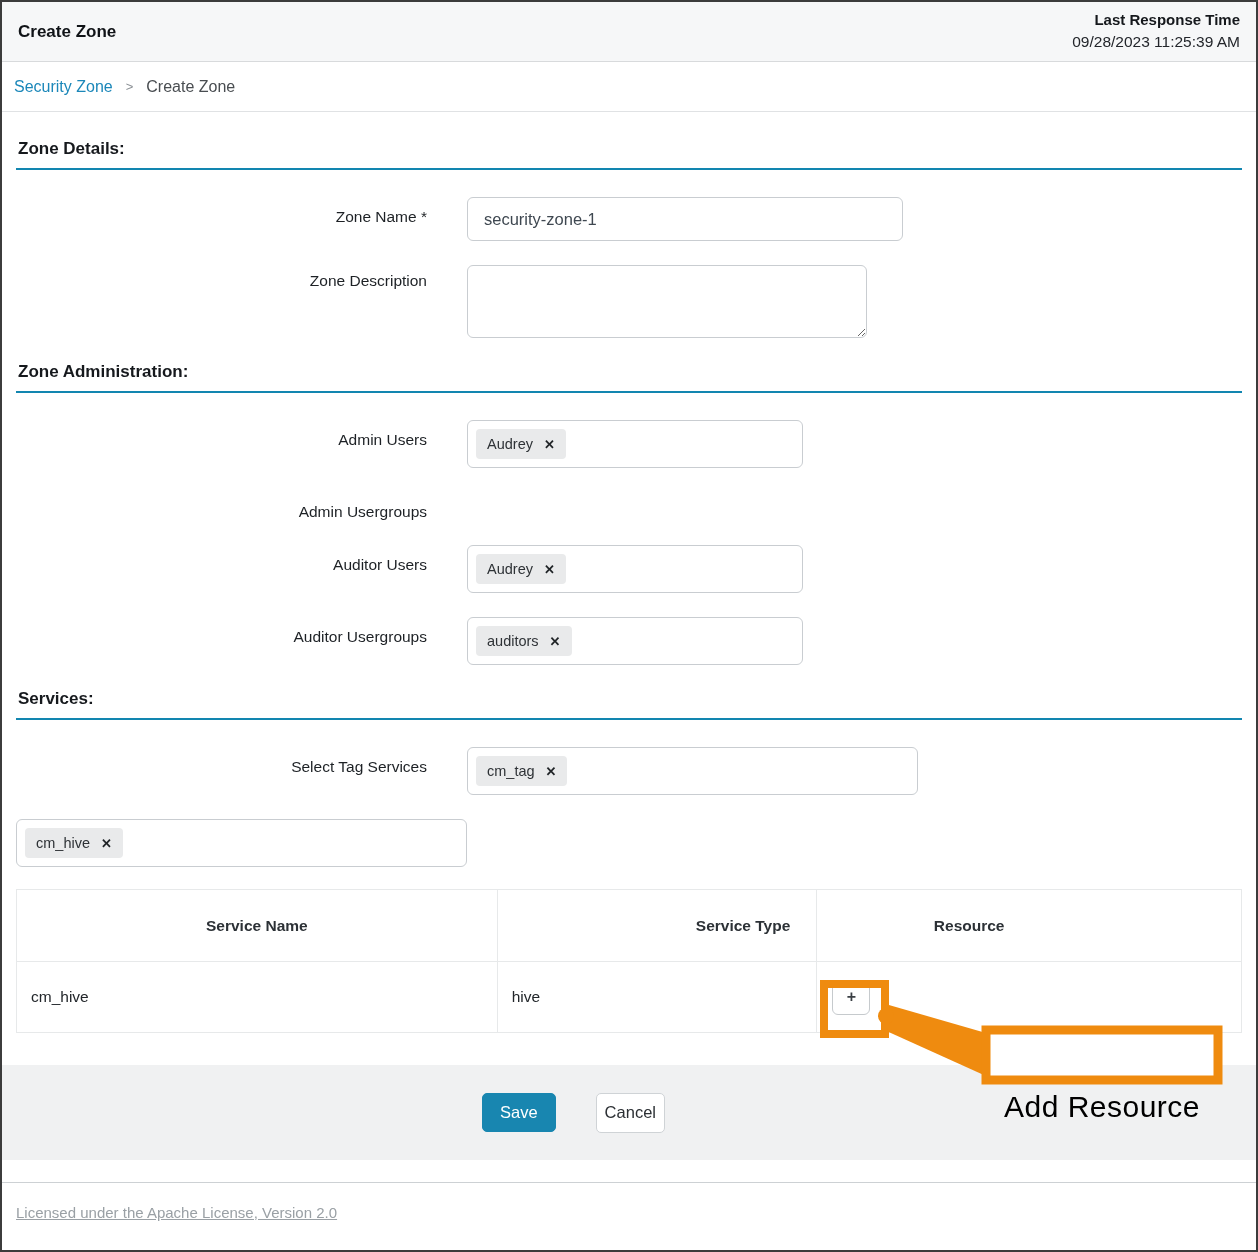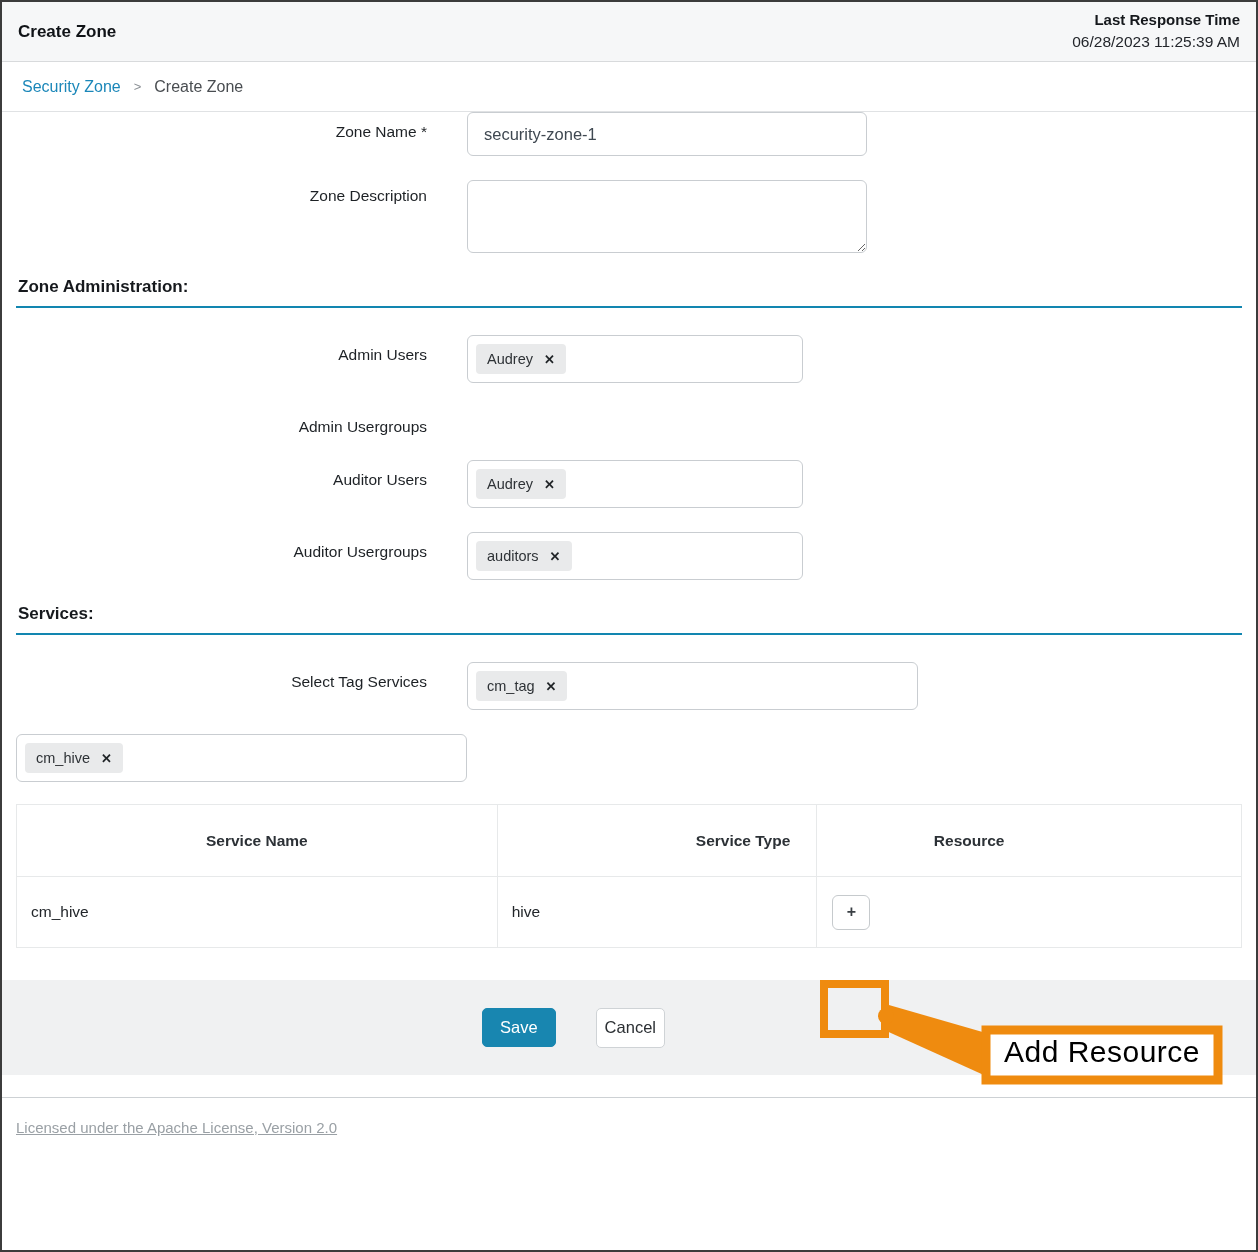--- a/index.html
+++ b/index.html
@@ -22,41 +22,41 @@
   }
   .topbar-title { font-size: 17px; font-weight: 700; color:#101317; align-self: center; }
   .response-time { text-align: right; padding-top: 7px; line-height: 22px; }
   .response-time .rt-label { font-size: 15px; font-weight: 700; color:#15181c; }
   .response-time .rt-value { font-size: 15.5px; color:#23262b; }
 
   
   .breadcrumb {
     height: 50px; border-bottom: 1px solid #e0e2e4;
     display: flex; align-items: center; gap: 13px;
-    padding: 0 20px; background:#fff;text-align:right;
+    padding: 0 12px; background:#fff;text-align:right;
   }
   .crumb-link { font-size: 16px; color:#1b87b9; text-decoration: none; cursor: pointer; }
   .crumb-sep { font-size: 13px; color:#8a8f94; }
   .crumb-current { font-size: 16px; color:#494d51; }
 
   
   .content { padding: 0 14px; }
   .section-heading {
     margin-top: 27px; padding: 0 2px 9px 2px;
     font-size: 17px; font-weight: 700; color:#16191d;
     border-bottom: 2px solid #1286b0;
     margin-bottom: 27px;
   }
   .form-row { display: flex; align-items: flex-start; margin-bottom: 24px; }
   .form-label {
     flex: 0 0 411px; text-align: right; margin-right: 40px;
     padding-top: 11px; font-size: 15.5px; color:#1d2125;
   }
   .text-input {
-    width: 400px; height: 44px;
+    width: 436px; height: 44px;
     border: 1px solid #c9cdd1; border-radius: 6px;
     padding: 7px 16px; font-size: 16.5px; color:#3f4851;
     font-family: "Liberation Sans", sans-serif;
     outline: none; background:#fff;
   }
   .textarea {
     width: 400px; height: 73px;
     border: 1px solid #c9cdd1; border-radius: 6px;
     padding: 8px 12px; font-size: 16px; color:#3f4851;
     font-family: "Liberation Sans", sans-serif;
@@ -122,46 +122,47 @@
   .footer {
     border-top: 1px solid #cdd1d4;
     padding: 21px 14px 0 14px;
   }
   .license-link { font-size: 15px; color:#9aa0a5; text-decoration: underline; cursor: pointer; }
 
   
   .overlay { position: absolute; left: 0; top: 0; width: 1258px; height: 1252px; pointer-events: none; }
   .overlay svg { position: absolute; left: 0; top: 0; }
   .callout-text {
-    position: absolute; left: 984px; top: 1033px; width: 232px;
+    position: absolute; left: 984px; top: 1088px; width: 232px;
     text-align: center; font-size: 30px; color:#000;
     letter-spacing: 0.5px;
   }
 </style>
 </head>
 <body>
 
 <div class="page">
 
   <div class="topbar">
     <div class="topbar-title">Create Zone</div>
     <div class="response-time">
       <div class="rt-label">Last Response Time</div>
-      <div class="rt-value">06/28/2023 11:25:39 AM</div>
+      <div class="rt-value">09/28/2023 11:25:39 AM</div>
     </div>
   </div>
 
   <div class="breadcrumb">
     <a class="crumb-link">Security Zone</a>
     <span class="crumb-sep">&gt;</span>
     <span class="crumb-current">Create Zone</span>
   </div>
 
   <div class="content">
 
+    <div class="section-heading">Zone Details:</div>
 
     <div class="form-row">
       <div class="form-label">Zone Name *</div>
       <input class="text-input" type="text" value="security-zone-1" style="">
     </div>
 
     <div class="form-row">
       <div class="form-label" style="padding-top:7px">Zone Description</div>
       <textarea class="textarea" style=""></textarea>
     </div>

